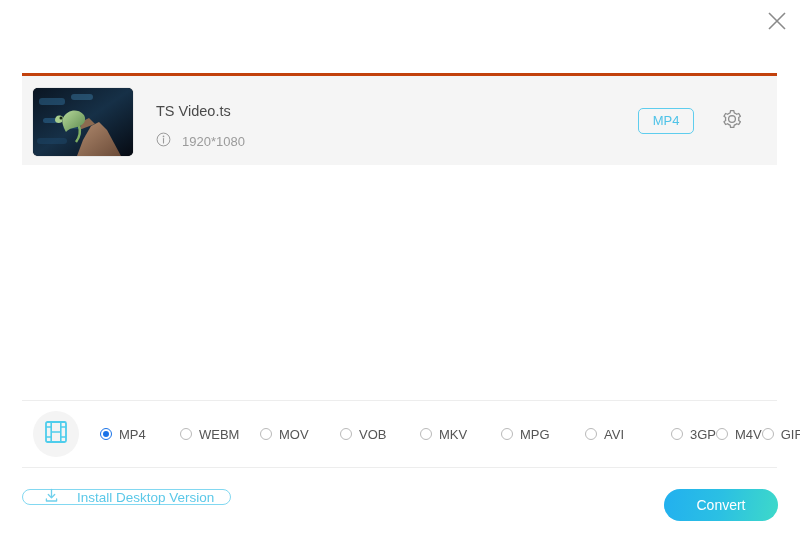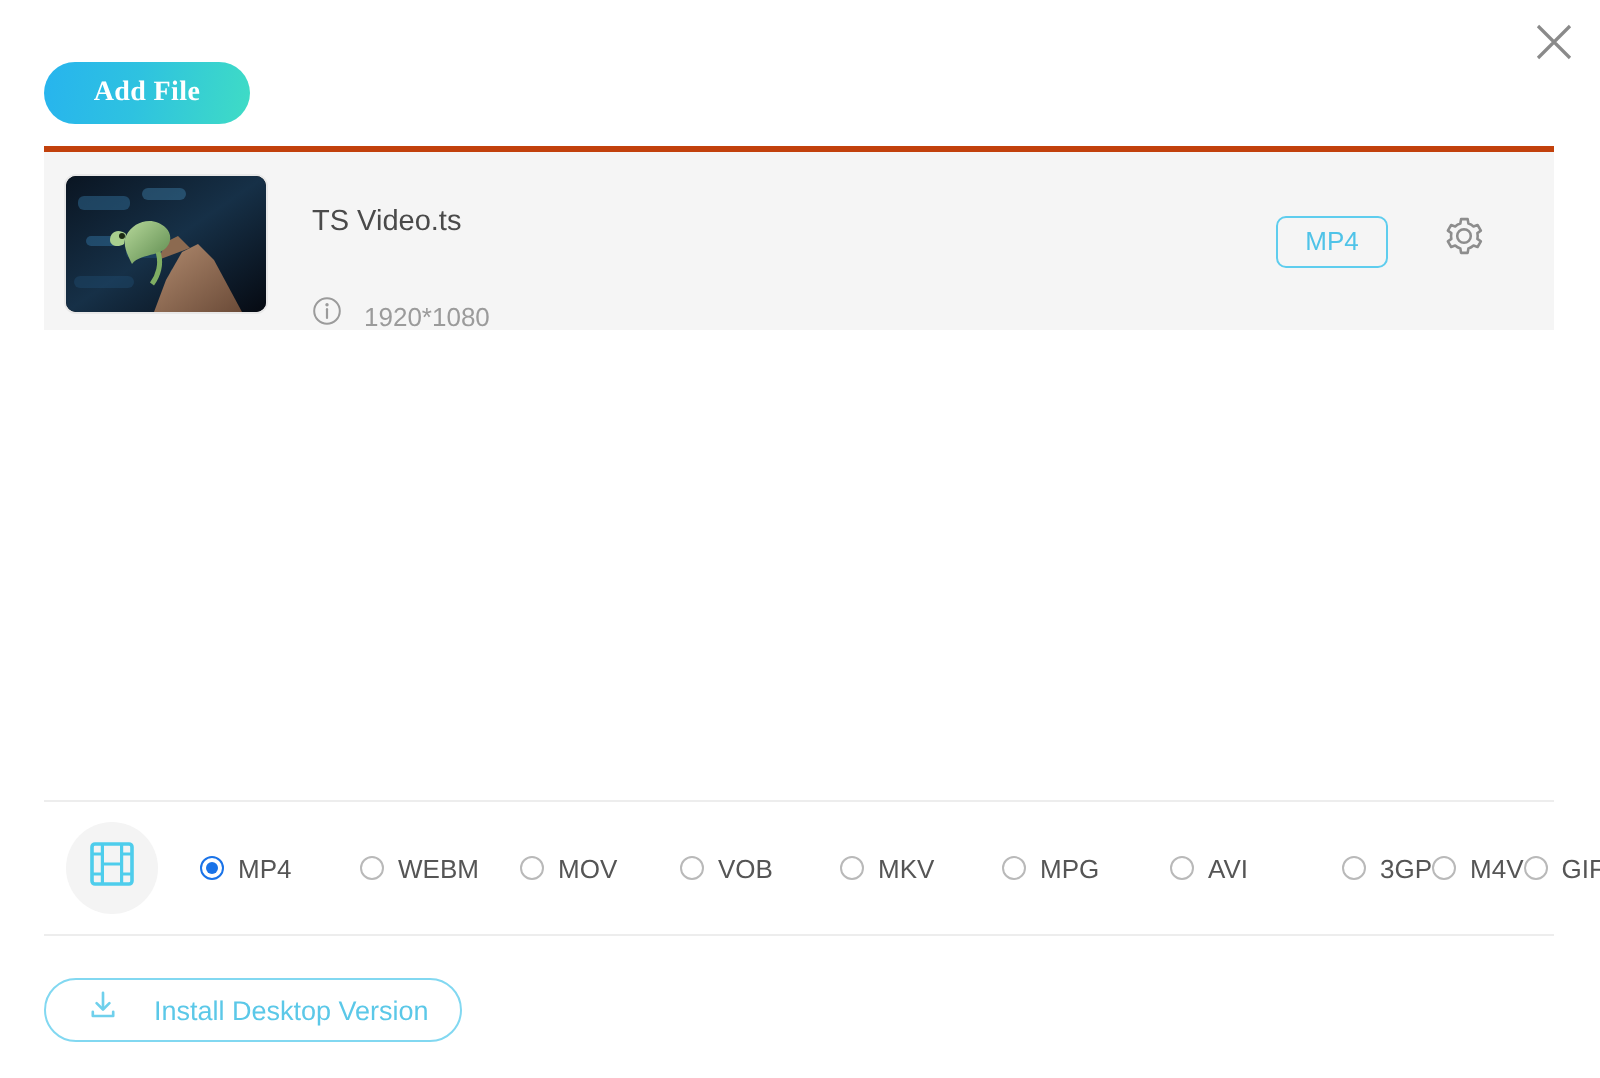--- a/index.html
+++ b/index.html
@@ -65,21 +65,21 @@
   .file-meta {
     position: absolute; left: 134px; top: 26px;
   }
   .file-name {
     font-size: 14.5px;
     color: #4a4a4a;
     line-height: 18px;
   }
   .file-sub {
     display: flex; align-items: center;
-    margin-top: 28px;
+    margin-top: 12px;
     justify-content: flex-end;
   }
   .info-icon { display: block; }
   .file-res {
     font-size: 13px;
     color: #9b9b9b;
     margin-left: 11px;
   }
 
   .fmt-badge {
@@ -159,21 +159,21 @@
   }
   .fmt-divider {
     width: 1px; height: 40px;
     background: #e6e6e6;
     margin-left: 6px;
   }
 
   
   .install-btn {
     position: absolute; left: 22px; top: 489px;
-    width: 209px; height: 32px;
+    width: 209px; height: 16px;
     border: 1px solid #82d8f1;
     border-radius: 17px;
     background: #ffffff;
     display: flex; align-items: center;
     cursor: pointer;
   }
   .install-btn .dl-icon { margin-left: 20px; display: block; }
   .install-label {
     margin-left: 17px;
     font-size: 13.5px;
@@ -197,21 +197,20 @@
 <div class="app">
 
   <div class="close-btn">
     <span>
       <svg width="22" height="22" viewBox="0 0 22 22">
         <path d="M3 3 L19 19 M19 3 L3 19" stroke="#8a8a8a" stroke-width="1.6" fill="none"></path>
       </svg>
     </span>
   </div>
 
-  <button class="addfile-btn">Add File</button>
 
   <div class="file-panel">
     <div class="file-row">
 
       <div class="thumb">
         <svg viewBox="0 0 100 68" preserveAspectRatio="none">
           <defs>
             <linearGradient id="bg" x1="0" y1="0" x2="1" y2="1">
               <stop offset="0" stop-color="#0a1522"></stop>
               <stop offset="0.5" stop-color="#163047"></stop>
@@ -334,14 +333,15 @@
     <span class="dl-icon">
       <svg width="17" height="17" viewBox="0 0 18 18">
         <path d="M9 2.5 V11" stroke="#6fd0ec" stroke-width="1.4" stroke-linecap="round"></path>
         <path d="M5.6 8 L9 11.4 L12.4 8" fill="none" stroke="#6fd0ec" stroke-width="1.4" stroke-linecap="round" stroke-linejoin="round"></path>
         <path d="M3.6 12.6 V14.8 H14.4 V12.6" fill="none" stroke="#6fd0ec" stroke-width="1.4" stroke-linecap="round" stroke-linejoin="round"></path>
       </svg>
     </span>
     <span class="install-label">Install Desktop Version</span>
   </div>
 
+  <button class="convert-btn">Convert</button>
 
 </div>
 
 </body></html>

